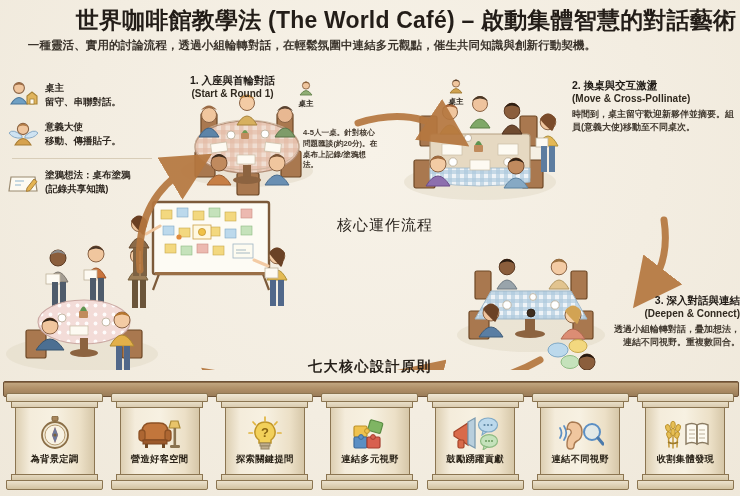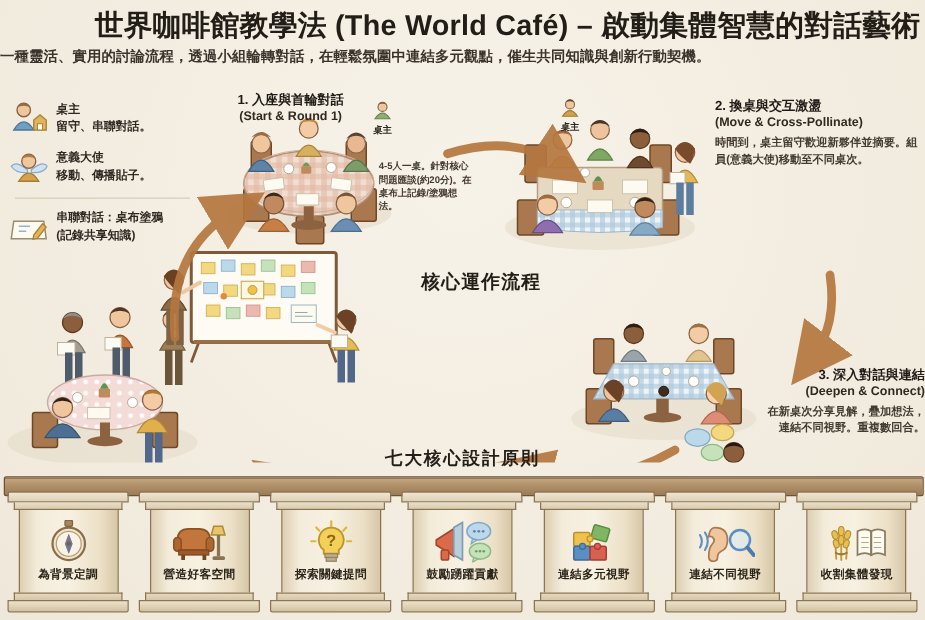--- a/index.html
+++ b/index.html
@@ -15,41 +15,41 @@
       radial-gradient(ellipse at 50% 30%, #f7f2e8 0%, #f3ede1 55%, #efe8da 100%);
   }
   
   .title{
     position:absolute;left:0;top:6px;width:740px;text-align:center;
     font-size:23px;font-weight:bold;letter-spacing:.2px;color:#231d18;
     line-height:1.25;
     padding-left:36px;
   }
   .subtitle{
-    position:absolute;left:0;top:38px;width:624px;
+    position:absolute;left:0;top:38px;width:624px;text-align:center;
     font-size:11.5px;font-weight:bold;color:#3b342c;letter-spacing:.1px;
   }
   
   .legend{position:absolute;left:8px;top:80px;width:150px;}
   .legend-row{display:flex;align-items:flex-start;gap:7px;margin-bottom:9px;}
   .legend-ico{width:30px;height:30px;flex:0 0 30px;position:relative;}
   .legend-txt{font-size:9.5px;font-weight:bold;line-height:1.45;color:#2f2821;padding-top:1px;}
   .legend-txt .l2{font-weight:bold;}
   .legend-div{width:140px;height:1px;background:#d8cdb8;margin:4px 0 8px 4px;}
   
   .step{position:absolute;}
   .step .h{font-size:10.5px;font-weight:bold;color:#1f1a15;line-height:1.35;}
   .step .he{font-size:10px;font-weight:bold;color:#30291f;line-height:1.35;}
   .step .b{font-size:9px;font-weight:bold;color:#433b31;line-height:1.45;margin-top:2px;}
   #step1{left:150px;top:73px;width:165px;text-align:center;}
   #step2{left:572px;top:78px;width:165px;}
   #step3{left:613px;top:293px;width:127px;text-align:right;}
   #step4{left:265px;top:248px;width:150px;}
   .core-label{position:absolute;left:305px;top:216px;width:160px;text-align:center;
-    font-size:15px;font-weight:bold;color:#241e18;letter-spacing:1px;}
+    font-size:15px;font-weight:normal;color:#241e18;letter-spacing:1px;}
   .note-anno{position:absolute;left:303px;top:128px;width:76px;
     font-size:7.6px;font-weight:bold;line-height:1.42;color:#43392e;}
   
   .tag{position:absolute;text-align:center;font-size:7.5px;font-weight:bold;color:#2e2820;}
   .tag .tico{width:18px;height:18px;margin:0 auto 1px;}
   
   .scene{position:absolute;}
   
   .arrow{position:absolute;}
   
@@ -432,41 +432,41 @@
 
     <div class="legend-row">
       <div class="legend-ico">
         <svg width="30" height="30" viewBox="0 0 30 30">
           <path d="M3 10 h24 l2 14 h-28z" fill="#fdfaf1" stroke="#9a8a70" stroke-width="1.2"></path>
           <path d="M7 14 h9 M7 18 h6" stroke="#8fb6cf" stroke-width="1.2"></path>
           <path d="M19 21 l7-9 l3 2.6 l-7 9 l-3.6 .8z" fill="#e5b452" stroke="#a8803a" stroke-width="1"></path>
         </svg>
       </div>
       <div class="legend-txt">
-        <div>串聯對話：桌布塗鴉</div>
+        <div>塗鴉想法：桌布塗鴉</div>
         <div class="l2">(記錄共享知識)</div>
       </div>
     </div>
   </div>
 
   <div class="step" id="step1">
     <div class="h">1. 入座與首輪對話</div>
     <div class="he">(Start &amp; Round 1)</div>
   </div>
 
   <div class="step" id="step2">
     <div class="h">2. 換桌與交互激盪</div>
     <div class="he">(Move &amp; Cross-Pollinate)</div>
     <div class="b">時間到，桌主留守歡迎新夥伴並摘要。組員(意義大使)移動至不同桌次。</div>
   </div>
 
   <div class="step" id="step3">
     <div class="h">3. 深入對話與連結</div>
     <div class="he">(Deepen &amp; Connect)</div>
-    <div class="b">在新桌次分享見解，疊加想法，連結不同視野。重複數回合。</div>
+    <div class="b">透過小組輪轉對話，疊加想法，連結不同視野。重複數回合。</div>
   </div>
 
 
   <div class="core-label">核心運作流程</div>
 
   <div class="note-anno">4-5人一桌。針對核心問題匯談(約20分)。在桌布上記錄/塗鴉想法。</div>
 
   <div class="tag" style="left:288px;top:80px;width:36px;">
     <div class="tico">
       <svg width="18" height="18" viewBox="0 0 18 18">
@@ -550,20 +550,41 @@
               <path d="M3 17 h3.4"></path>
                 <path d="M35 17 h-3.4"></path>
             </g>
             <path d="M19 6 a10 10 0 0 1 6 18 v3 h-12 v-3 a10 10 0 0 1 6 -18z" fill="#f2d05a" stroke="#bf9528" stroke-width="1.5"></path>
             <rect x="14" y="27" width="10" height="3" fill="#c0ae8e" stroke="#948363" stroke-width="1"></rect>
             <rect x="15" y="30" width="8" height="3" fill="#c0ae8e" stroke="#948363" stroke-width="1"></rect>
             <text x="19" y="21" font-family="'Liberation Sans',sans-serif" font-size="13" font-weight="bold" fill="#8a6512" text-anchor="middle">?</text>
           </svg>
         </div>
         <div class="p-lab">探索關鍵提問</div>
+      </div>
+      <div class="base2"></div>
+      <div class="base"></div>
+    </div>
+
+    <div class="pillar">
+      <div class="cap"></div>
+      <div class="cap2"></div>
+      <div class="shaft">
+        <div class="p-ico">
+          <svg width="40" height="34" viewBox="0 0 40 34">
+            <rect x="4" y="10" width="13" height="11" rx="1.5" fill="#efc24f" stroke="#bd9128" stroke-width="1.2"></rect>
+            <rect x="4" y="21" width="13" height="11" rx="1.5" fill="#5b8fc4" stroke="#3e6b9a" stroke-width="1.2"></rect>
+            <rect x="17" y="21" width="13" height="11" rx="1.5" fill="#d8604e" stroke="#a53e2f" stroke-width="1.2"></rect>
+            <rect x="19" y="5" width="13" height="11" rx="1.5" fill="#7fb563" stroke="#5a8d43" stroke-width="1.2" transform="rotate(16 25 10)"></rect>
+            <circle cx="17" cy="15" r="2.4" fill="#efc24f" stroke="#bd9128" stroke-width="1"></circle>
+            <circle cx="11" cy="21" r="2.4" fill="#5b8fc4" stroke="#3e6b9a" stroke-width="1"></circle>
+            <circle cx="23" cy="21" r="2.4" fill="#d8604e" stroke="#a53e2f" stroke-width="1"></circle>
+          </svg>
+        </div>
+        <div class="p-lab">連結多元視野</div>
       </div>
       <div class="base2"></div>
       <div class="base"></div>
     </div>
 
     <div class="pillar">
       <div class="cap"></div>
       <div class="cap2"></div>
       <div class="shaft">
         <div class="p-ico">
@@ -581,41 +602,20 @@
             <ellipse cx="38" cy="25" rx="8.5" ry="6.4" fill="#c5e2bb" stroke="#8ebb82" stroke-width="1.2"></ellipse>
             <path d="M33 30 l-1 4 4.5 -3z" fill="#c5e2bb" stroke="#8ebb82" stroke-width="1.1"></path>
             <g fill="#6a9a5c">
                 <circle cx="35" cy="25" r="1"></circle>
                 <circle cx="38" cy="25" r="1"></circle>
                 <circle cx="41" cy="25" r="1"></circle>
               </g>
           </svg>
         </div>
         <div class="p-lab">鼓勵踴躍貢獻</div>
-      </div>
-      <div class="base2"></div>
-      <div class="base"></div>
-    </div>
-
-    <div class="pillar">
-      <div class="cap"></div>
-      <div class="cap2"></div>
-      <div class="shaft">
-        <div class="p-ico">
-          <svg width="40" height="34" viewBox="0 0 40 34">
-            <rect x="4" y="10" width="13" height="11" rx="1.5" fill="#efc24f" stroke="#bd9128" stroke-width="1.2"></rect>
-            <rect x="4" y="21" width="13" height="11" rx="1.5" fill="#5b8fc4" stroke="#3e6b9a" stroke-width="1.2"></rect>
-            <rect x="17" y="21" width="13" height="11" rx="1.5" fill="#d8604e" stroke="#a53e2f" stroke-width="1.2"></rect>
-            <rect x="19" y="5" width="13" height="11" rx="1.5" fill="#7fb563" stroke="#5a8d43" stroke-width="1.2" transform="rotate(16 25 10)"></rect>
-            <circle cx="17" cy="15" r="2.4" fill="#efc24f" stroke="#bd9128" stroke-width="1"></circle>
-            <circle cx="11" cy="21" r="2.4" fill="#5b8fc4" stroke="#3e6b9a" stroke-width="1"></circle>
-            <circle cx="23" cy="21" r="2.4" fill="#d8604e" stroke="#a53e2f" stroke-width="1"></circle>
-          </svg>
-        </div>
-        <div class="p-lab">連結多元視野</div>
       </div>
       <div class="base2"></div>
       <div class="base"></div>
     </div>
 
     <div class="pillar">
       <div class="cap"></div>
       <div class="cap2"></div>
       <div class="shaft">
         <div class="p-ico">

